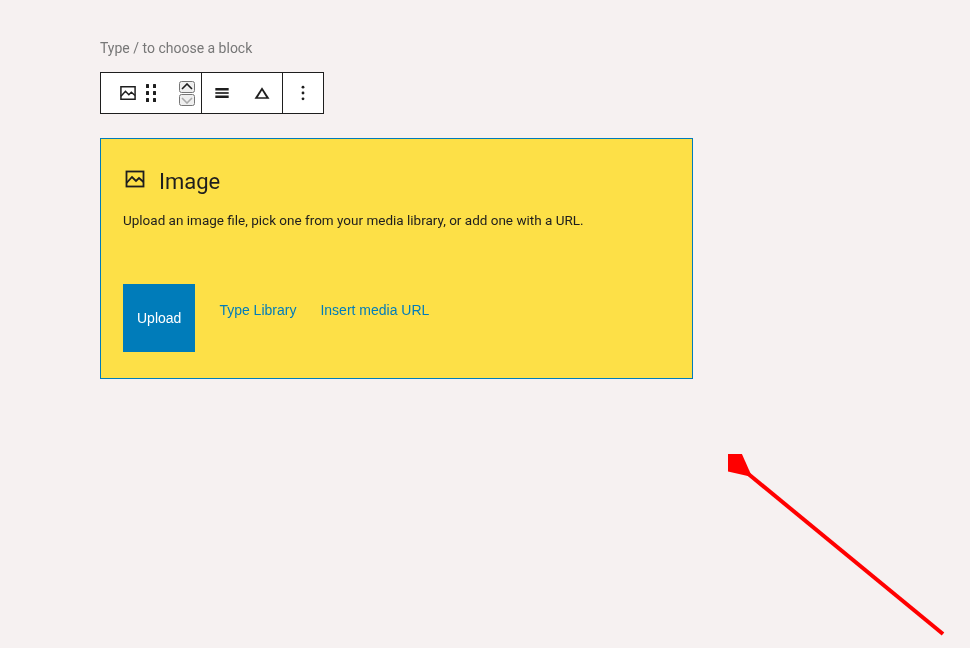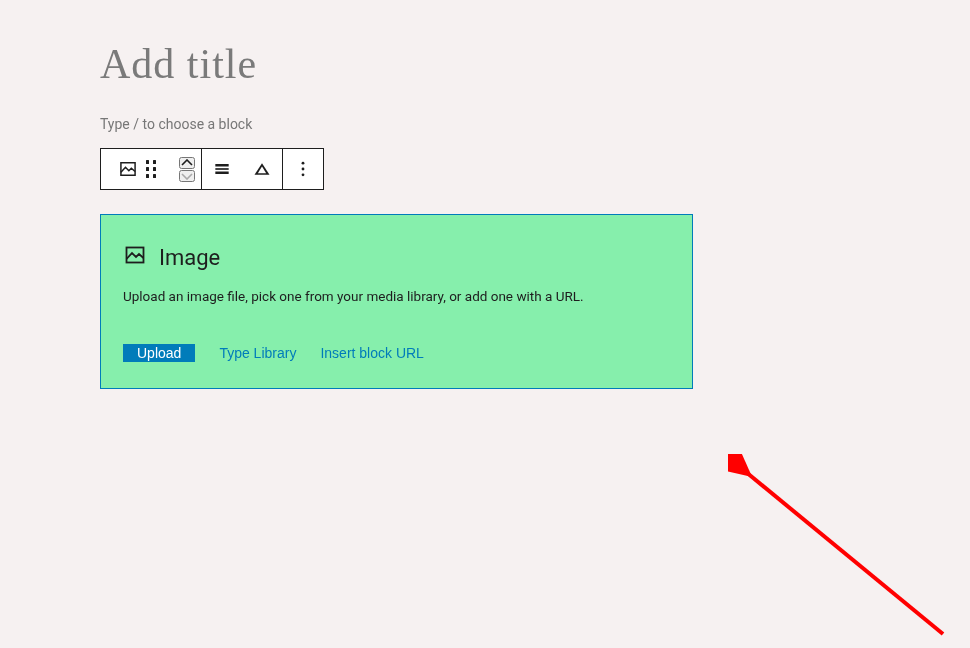--- a/index.html
+++ b/index.html
@@ -9,37 +9,36 @@
     .title-input::placeholder { color: #7a7a7a; opacity: 1; }
     .block-hint { font-size: 14px; color: #777; margin-bottom: 16px; }
     .toolbar { display: inline-flex; border: 1px solid #1e1e1e; background: #fff; margin-bottom: 24px; }
     .toolbar-group { display: flex; }
     .toolbar-group + .toolbar-group { border-left: 1px solid #1e1e1e; }
     .toolbar-btn { width: 40px; height: 40px; display: flex; align-items: center; justify-content: center; background: #fff; border: none; cursor: pointer; }
     .toolbar-btn.wide { width: 50px; flex-direction: row; gap: 5px; }
     .mover { display: flex; flex-direction: column; align-items: center; justify-content: center; gap: 1px; }
     .mover .half { line-height: 8px; font-size: 10px; color: #444; cursor: pointer; text-align: center; }
     .toolbar-btn svg, .dots-vertical svg, .mover-arrow svg { display: block; }
-    .image-block { border: 1.5px solid #007cba; background: #86efac; padding: 28px 22px 26px 22px; width: 593px; }
+    .image-block { border: 1.5px solid #007cba; background: #fde047; padding: 28px 22px 26px 22px; width: 593px; }
     .image-title-row { display: flex; align-items: center; gap: 12px; margin-bottom: 16px; }
     .image-title { font-size: 22px; font-weight: 400; color: #1e1e1e; }
     .image-desc { font-size: 13.5px; color: #1e1e1e; margin-bottom: 38px; line-height: 1.4; }
     .image-actions { display: flex; align-items: center; gap: 24px; }
-    .btn-primary { background: #007cba; color: #fff; border: none; padding: 1px 14px; font-size: 14px; cursor: pointer; }
+    .btn-primary { background: #007cba; color: #fff; border: none; padding: 26px 14px; font-size: 14px; cursor: pointer; margin-top: 16px; }
     .btn-link { color: #007cba; background: none; border: none; font-size: 14px; cursor: pointer; }
     .drag-dots { display: grid; grid-template-columns: repeat(2, 4px); grid-template-rows: repeat(3, 4px); gap: 3px; }
     .drag-dots span { width: 3.5px; height: 3.5px; background: #1e1e1e; border-radius: 0.5px; }
     .arrow-annot { position: absolute; left: 728px; top: 454px; transform: rotate(0deg); pointer-events: none; }
   </style>
 </head>
 <body>
 
 <div class="editor-area">
 
-  <input type="text" class="title-input" placeholder="Add title" style="">
 
   <div class="block-hint">Type / to choose a block</div>
 
   <div class="toolbar">
     <div class="toolbar-group">
       <button class="toolbar-btn wide" style="width:72px; gap:8px;">
         <span>
           <svg width="20" height="20" viewBox="0 0 24 24" fill="none" stroke="#1e1e1e" stroke-width="1.8">
             <rect x="3.5" y="4.5" width="17" height="15"></rect>
             <polyline points="3.5,16 9,10 13,14 16,11 20.5,15" fill="none"></polyline>
@@ -112,21 +111,21 @@
           <rect x="3.5" y="4.5" width="17" height="15"></rect>
           <polyline points="3.5,16 9,10 13,14 16,11 20.5,15" fill="none"></polyline>
         </svg>
       </span>
       <span class="image-title">Image</span>
     </div>
     <p class="image-desc">Upload an image file, pick one from your media library, or add one with a URL.</p>
     <div class="image-actions">
       <button class="btn-primary">Upload</button>
       <button class="btn-link">Type Library</button>
-      <button class="btn-link">Insert block URL</button>
+      <button class="btn-link">Insert media URL</button>
     </div>
   </div>
 
 </div>
 
 <svg class="arrow-annot" width="230" height="200">
   <defs>
     <marker id="ahead" markerWidth="12" markerHeight="12" refX="2" refY="6" orient="auto">
       <polygon points="0,6 12,0 12,12" fill="#ff0000"></polygon>
     </marker>

